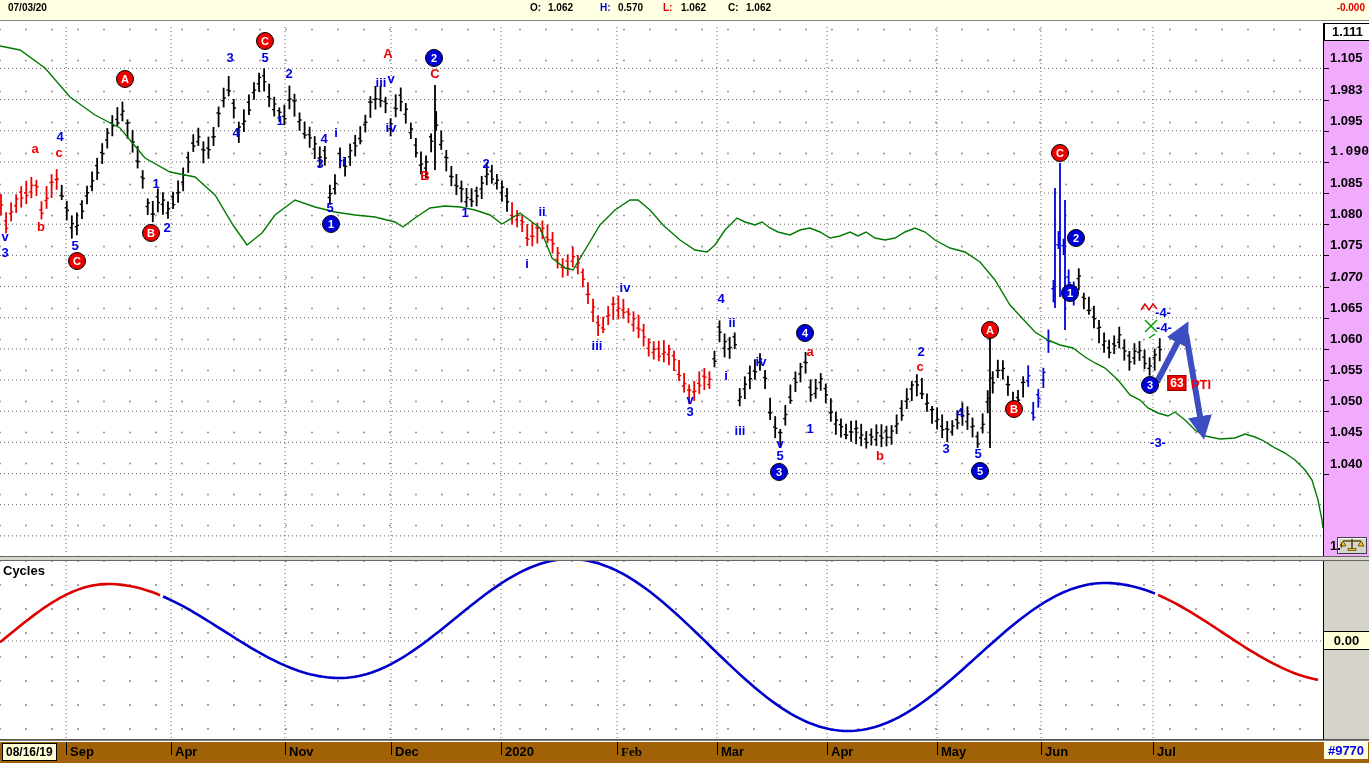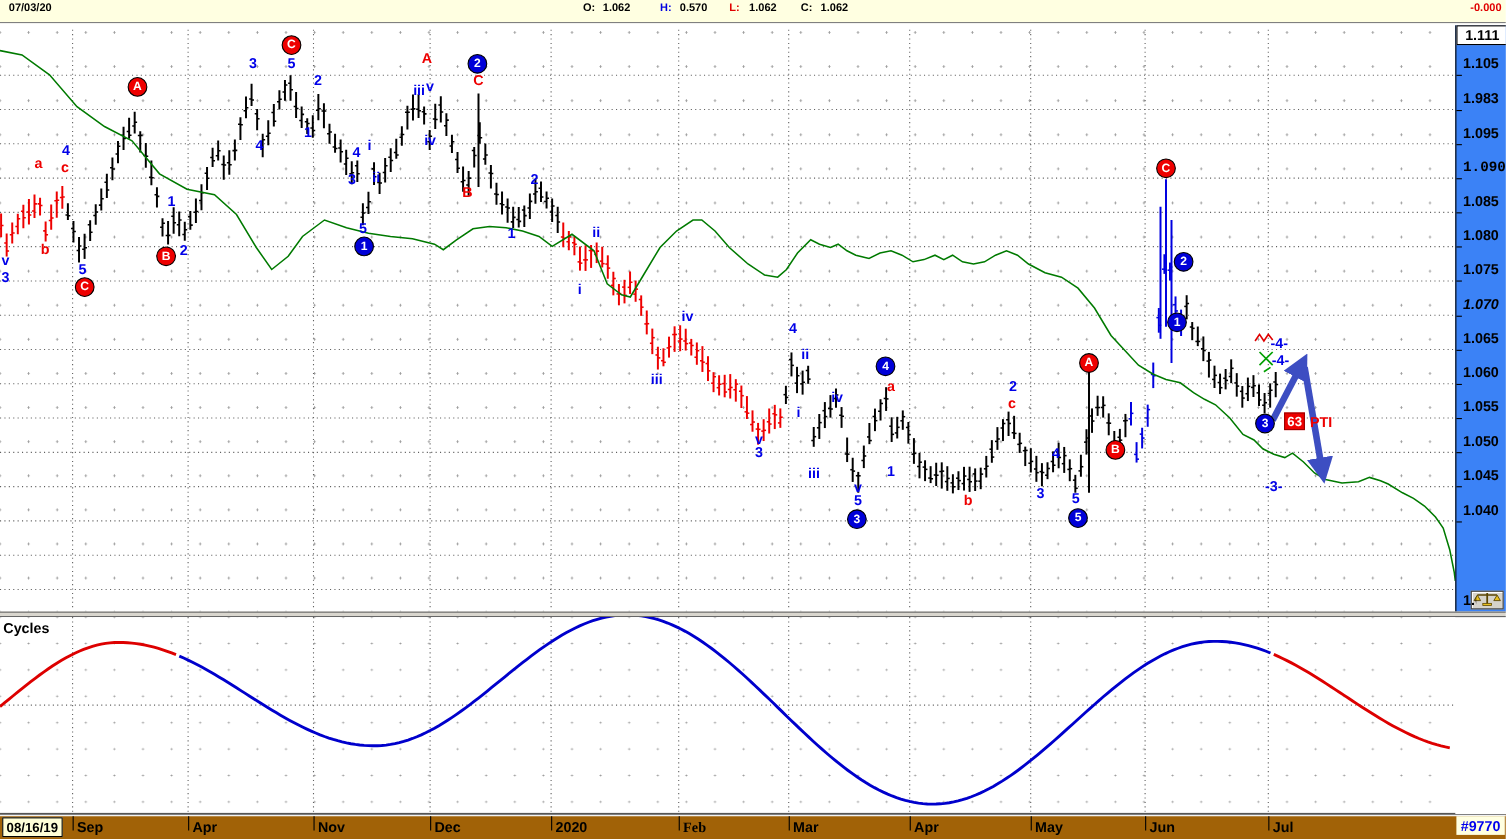--- a/index.html
+++ b/index.html
@@ -13,21 +13,21 @@
   .lblL{left:663px;color:#E00000 !important;} .valL{left:681px;}
   .lblC{left:728px;} .valC{left:746px;}
   #bardate{left:8px;}
   #change{right:4px;color:#E00000 !important;}
   
   #chart{position:absolute;left:0;top:23px;width:1323px;height:533px;background:#fff;
          background-image:radial-gradient(#9a9a9a 0.7px, transparent 1.1px);
          background-size:26px 31px;background-position:13px 22px;}
   #mainsvg{position:absolute;left:0;top:0;}
   
-  #paxis{position:absolute;left:1323px;top:23px;width:46px;height:533px;background:#3b82f6;border-left:1px solid #000;}
+  #paxis{position:absolute;left:1323px;top:23px;width:46px;height:533px;background:#f0abfc;border-left:1px solid #000;}
   .pl{position:absolute;left:6px;font-size:13px;font-weight:bold;color:#000;white-space:nowrap;}
   .ptick{position:absolute;left:0;width:5px;height:1px;background:#000;}
   #ptop{position:absolute;left:0px;top:0px;width:45px;height:16px;background:#fff;border:1px solid #000;
         font-size:13px;font-weight:bold;text-align:center;line-height:16px;}
   #scalesbtn{position:absolute;left:13px;top:514px;width:30px;height:17px;background:#D6D3CB;
              border:1px solid #404040;box-shadow:inset 1px 1px 0 #fff;padding:0;}
   
   #sep{position:absolute;left:0;top:556px;width:1369px;height:5px;background:#D9D6CE;
        border-top:1px solid #666;border-bottom:1px solid #666;box-sizing:border-box;}
   
@@ -871,20 +871,23 @@
         <line x1="827" y1="0" x2="827" y2="178" stroke="#606060" stroke-width="1" stroke-dasharray="1 3"></line>
         <line x1="937" y1="0" x2="937" y2="178" stroke="#606060" stroke-width="1" stroke-dasharray="1 3"></line>
         <line x1="1041" y1="0" x2="1041" y2="178" stroke="#606060" stroke-width="1" stroke-dasharray="1 3"></line>
         <line x1="1153" y1="0" x2="1153" y2="178" stroke="#606060" stroke-width="1" stroke-dasharray="1 3"></line>
         <line x1="0" y1="80" x2="1323" y2="80" stroke="#606060" stroke-width="1" stroke-dasharray="1 3"></line>
         <polyline points="0,81.32243518692462 4,78.05003539608015 8,74.7697823389775 12,71.49424199408759 16,68.23596228644476 20,65.00742501911304 24,61.82099805795133 28,58.68888795284954 32,55.62309317693291 36,52.63535816286549 40,49.737128312331265 44,46.93950615104143 48,44.25320879722938 52,41.688526906563084 56,39.25528525074833 60,36.9628050808376 64,34.81986841942455 68,32.83468441851164 72,31.014857911927606 76,29.367360282765503 80,27.898502757439246 84,26.613912228667004 88,25.518509699995548 92,24.616491434442537 96,23.911312879471325 100,23.40567542987867 104,23.101516079303224 108,23 112,23.068929548997176 116,23.27551601374512 120,23.619153440548303 124,24.09883388162598 128,24.713150351596482 132,25.46030095440824 136,26.338094168610837 140,27.343955275465078 144,28.474933911036942 148,29.72771272012335 152,31.098617086626177 156,32.5836259118347 160,34.17838340900107" fill="none" stroke="#DD0000" stroke-width="2.6"></polyline>
         <polyline points="163,35.443671891460326 167,37.21904791460122 171,39.090576118292915 175,41.052766987854056 179,43.09986507938288 183,45.22586590146659 187,47.42453352738903 191,49.689418886177805 195,52.0138786788408 199,54.39109486430709 203,56.814094657915575 207,59.275770983794246 211,61.768903321138055 215,64.28617888324038 219,66.82021406715671 223,69.36357611108406 227,71.90880489593201 231,74.44843482713736 235,76.97501673253942 239,79.48113971208522 243,81.95945287527638 247,84.40268690259757 251,86.8036753676829 255,89.15537575767928 259,91.45089013015013 263,93.68348534592917 267,95.84661281857723 271,97.93392772251514 275,99.93930760349008 279,101.85687033678846 283,103.68099138052185 287,105.4063202733771 291,107.02779632844124 295,108.54066347706782 299,109.94048421924663 303,111.22315263955466 307,112.38490645051434 311,113.42233802803048 315,114.33240440653924 319,115.11243620454991 323,115.76014545440137 327,116.27363231326478 331,116.65139063571064 335,116.89231239149217 339,116.99569091558942 343,116.95005261197298 347,116.72823330115034 351,116.32965366342728 355,115.75550321709818 359,115.00749545275585 363,114.0878627195616 367,112.99934956303878 371,111.74520453426942 375,110.32917049494131 379,108.75547344717802 383,107.02880992148687 387,105.15433296046683 391,103.13763674010318 395,100.98473987454838 399,98.70206745421183 403,96.29643187076431 407,93.77501248628425 411,91.14533420721932 415,88.41524502710831 419,85.5928926050833 423,82.68669995005314 427,79.70534028313386 431,76.65771115334849 435,73.55290788384298 439,70.40019642786797 443,67.20898571553198 447,63.988799573856 451,60.749248303930585 455,57.5 459,54.250751696069415 463,51.011200426144 467,47.79101428446802 471,44.59980357213203 475,41.44709211615702 479,38.34228884665163 483,35.294659716866136 487,32.31330004994686 491,29.407107394916693 495,26.584754972891687 499,23.85466579278068 503,21.22498751371586 507,18.70356812923569 511,16.29793254578817 515,14.015260125451618 519,11.862363259896938 523,9.845667039533282 527,7.971190078513132 531,6.244526552821981 535,4.670829505058691 539,3.254795465730581 543,2.000650436961223 547,0.9121372804384009 551,-0.007495452755847509 555,-0.7555032170981804 559,-1.3296536634272798 563,-1.7282333011503397 567,-1.9500526119729784 571,-1.9945087149627625 575,-1.8627529339714783 579,-1.5555844686768978 583,-1.0736308466528044 587,-0.41787667153312213 591,0.4103383884772711 595,1.409322337467529 599,2.5770343084716387 603,3.9110887328428134 607,5.408760213833489 611,7.066989094424571 615,8.882387708029796 619,10.85124729930385 623,12.969545600917627 627,15.232955050819555 631,17.636851633196898 635,20.176324325075257 639,22.846185129257265 643,25.640979673102947 647,28.554998351501126 651,31.58228799126539 655,34.71666401312552 659,37.951723066468844 663,41.28085611101835 667,44.6972619187236 671,48.193960968279725 675,51.76380970388948 679,55.399515129138535 683,59.09364970616946 687,62.83866652971517 691,66.62691474499513 695,70.45065517797218 699,74.30207614604251 703,78.17330941685475 707,82.05644628265861 711,85.94355371734127 715,89.82669058314525 719,93.69792385395749 723,97.54934482202782 727,101.37308525500487 731,105.16133347028483 735,108.90635029383054 739,112.60048487086146 743,116.23619029611052 747,119.80603903172027 751,123.3027380812764 755,126.71914388898165 759,130.04827693353116 763,133.28333598687436 767,136.4177120087346 771,139.44500164849887 775,142.35902032689705 779,145.15381487074274 783,147.82367567492474 787,150.3631483668031 791,152.76704494918044 795,155.03045439908237 799,157.14875270069615 803,159.1176122919702 807,160.93301090557543 811,162.59123978616662 815,164.0889112671572 819,165.42296569152836 823,166.59067766253247 827,167.58966161152262 831,168.41787667153312 835,169.0736308466528 839,169.5555844686769 843,169.86275293397148 847,169.99450871496276 851,169.95024587880698 855,169.72925135318678 859,169.33201589760006 863,168.75948905574649 867,168.01303938435478 871,167.0944511818119 875,166.0059202230118 879,164.75004851061908 883,163.32983805529352 887,161.74868369974422 891,160.01036500376495 895,158.11903720965017 899,156.07922130958661 903,153.8957932387641 907,151.57397222003726 911,149.1193082879994 915,146.53766902229086 919,143.83522552185389 923,141.0184376536605 927,138.09403861117607 931,135.0690188194676 935,131.95060922543178 939,128.74626401308342 943,125.46364278522321 947,122.11059225407621 951,118.69512748466718 955,115.22541273576974 959,111.7097419442249 963,108.1565188992804 967,104.5742371543405 971,100.97145972414535 975,97.35679861591211 979,93.73889424336437 983,90.12639477286007 987,86.52793545098734 991,82.95211796304318 995,79.4074898717372 999,75.90252418526791 1003,72.44559910361374 1007,69.04497799145065 1011,65.70878962557015 1015,62.44500876401423 1019,59.26143708337247 1023,56.16568452981005 1027,53.165151128405114 1031,50.26700929427568 1035,47.478186687782454 1039,44.80534965478762 1043,42.25488729155484 1047,39.8328961723812 1051,37.5451657764678 1055,35.39716464886385 1059,33.39402732856661 1063,31.54054207502122 1067,29.841139422361266 1071,28.299881588748462 1075,26.92045276612737 1079,25.706150313606486 1083,24.659876875517284 1087,23.78413344299065 1091,23.08101337563801 1095,22.552197397626173 1099,22.198949580107865 1103,22.02211431961109 1107,22.017691853866154 1111,22.15915081463754 1115,22.441664336338363 1119,22.864424775375028 1123,23.426223553275463 1127,24.125454611748296 1131,24.9601190040471 1135,25.927830609516832 1139,27.025822954984164 1143,28.250957123491958 1147,29.599730727767337 1151,31.068287922771333 1155,32.652430428706225" fill="none" stroke="#0000CC" stroke-width="2.6"></polyline>
         <polyline points="1158,33.91367792861263 1162,35.68900601358496 1166,37.566709799758314 1170,39.54142134783933 1174,41.607495394826174 1178,43.759025492565684 1182,45.98986089298069 1186,48.29362413169599 1190,50.66372925979738 1194,53.09340067160076 1198,55.575692474608104 1202,58.103508346276385 1206,60.66962182083182 1210,63.26669694813506 1214,65.88730926553853 1218,68.52396702278043 1222,71.16913259924002 1226,73.8152440523254 1230,76.45473673539288 1234,79.08006492339644 1238,81.68372338444487 1242,84.25826883559694 1246,86.79634122155994 1250,89.29068475545682 1254,91.73416866151513 1258,94.1198075603744 1262,96.44078143874026 1266,98.69045514629079 1270,100.86239736410312 1274,102.95039899036863 1278,104.9484908908413 1282,106.85096096326959 1286,108.65237046703237 1290,110.34756957129366 1294,111.93171207722867 1298,113.40026927223266 1302,114.74904287650804 1306,115.97417704501584 1310,117.07216939048317 1314,118.0398809959529 1318,118.8745453882517" fill="none" stroke="#DD0000" stroke-width="2.6"></polyline>
       </svg>
   </div>
+  <div id="caxis">
+    <div id="zerobox">0.00</div>
+  </div>
 
   <div id="baxis">
     <div id="startdate">08/16/19</div>
     <div id="barnum">#9770</div>
   <div class="mtick" style="left: 66px;"></div>
       <div class="mlabel" style="left: 70px;">Sep</div>
       <div class="mtick" style="left: 171px;"></div>
       <div class="mlabel" style="left: 175px;">Apr</div>
       <div class="mtick" style="left: 285px;"></div>
       <div class="mlabel" style="left: 289px;">Nov</div>

